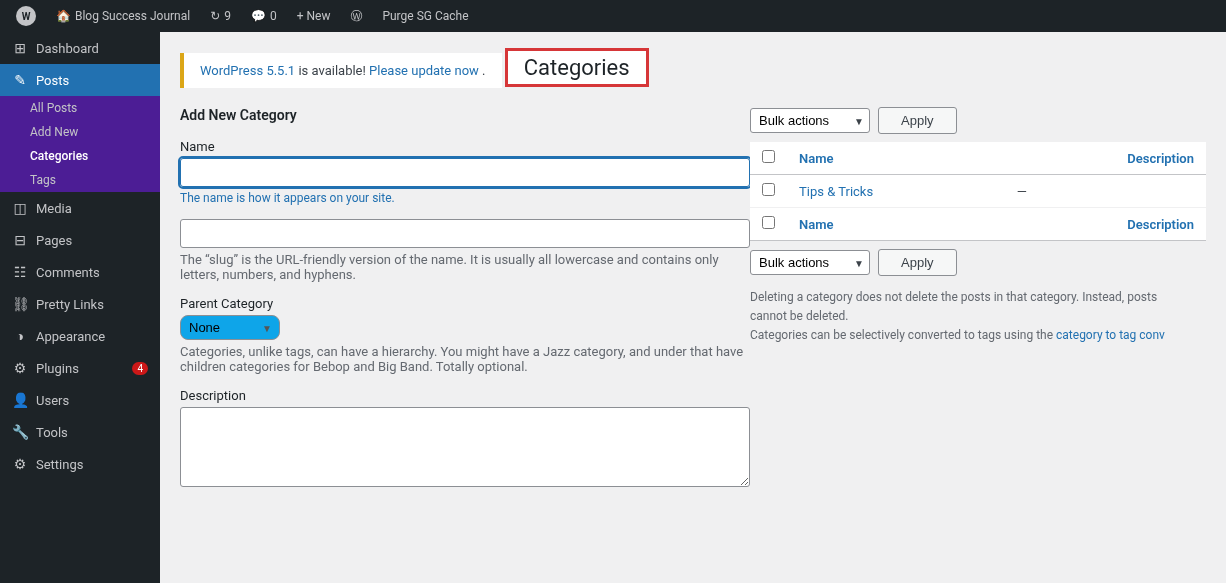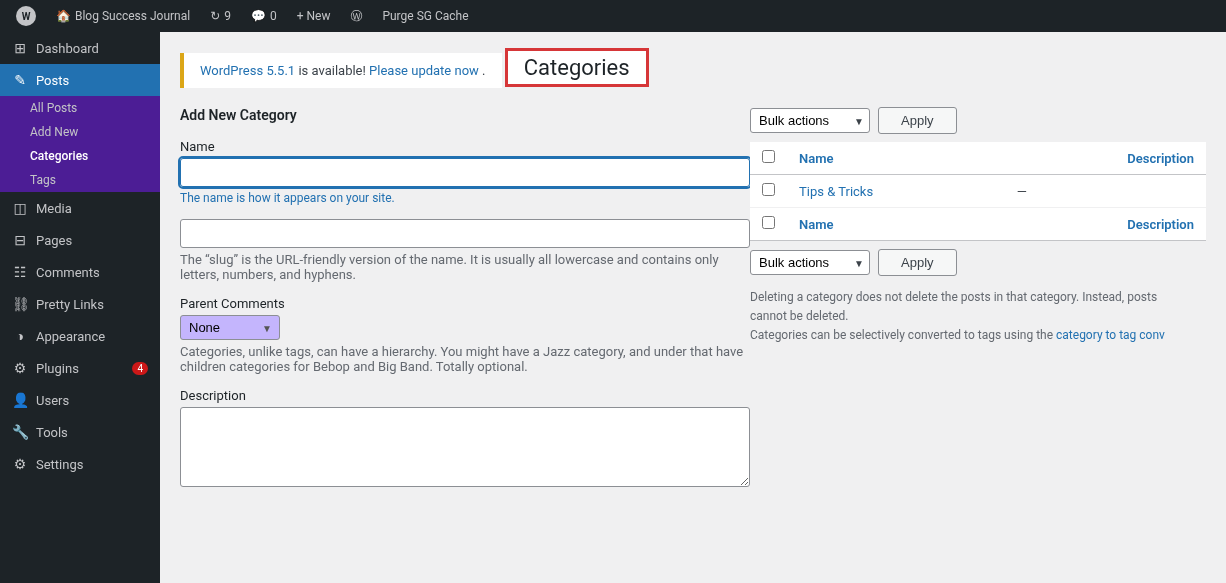--- a/index.html
+++ b/index.html
@@ -137,23 +137,23 @@
     .form-help {
       font-size: 12px;
       color: #2271b1;
       margin-top: 4px;
     }
     .form-help-gray { font-size: 13px; color: #646970; margin-top: 4px; }
     .form-select-wrap { position: relative; display: inline-block; }
     .form-select {
       padding: 4px 28px 4px 8px;
       border: 1px solid #8c8f94;
-      border-radius: 3px;
-      font-size: 13px;
-      background: #c4b5fd;
+      border-radius: 8px;
+      font-size: 13px;
+      background: #0ea5e9;
       appearance: none;
       cursor: pointer;
       min-width: 100px;
     }
     .select-arrow {
       position: absolute;
       right: 8px;
       top: 50%;
       transform: translateY(-50%);
       pointer-events: none;
@@ -344,21 +344,21 @@
           <input type="text" class="form-input focused" style="border-color: rgb(34, 113, 177); outline: rgb(34, 113, 177) solid 2px;">
           <div class="form-help">The name is how it appears on your site.</div>
         </div>
 
         <div class="form-field">
           <input type="text" class="form-input" style="">
           <div class="form-help-gray">The “slug” is the URL-friendly version of the name. It is usually all lowercase and contains only letters, numbers, and hyphens.</div>
         </div>
 
         <div class="form-field">
-          <label class="form-label">Parent Comments</label>
+          <label class="form-label">Parent Category</label>
           <div class="form-select-wrap">
             <select class="form-select">
               <option>None</option>
             </select>
             <span class="select-arrow">▼</span>
           </div>
           <div class="form-help-gray">Categories, unlike tags, can have a hierarchy. You might have a Jazz category, and under that have children categories for Bebop and Big Band. Totally optional.</div>
         </div>
 
         <div class="form-field">

